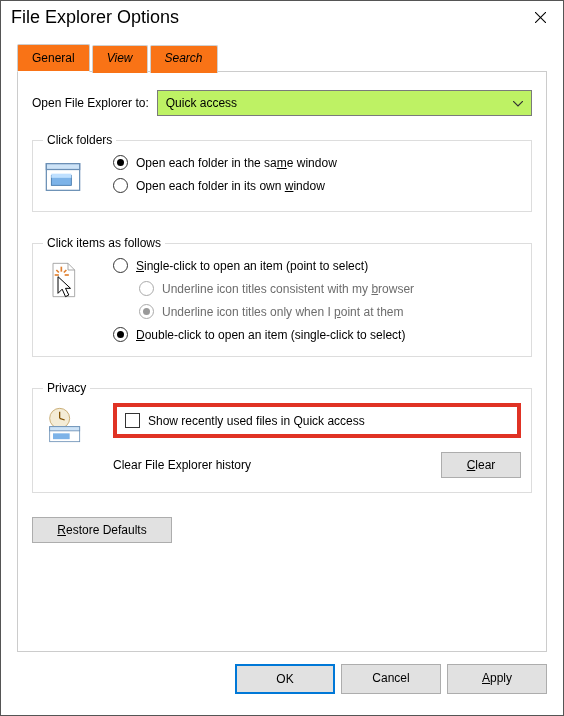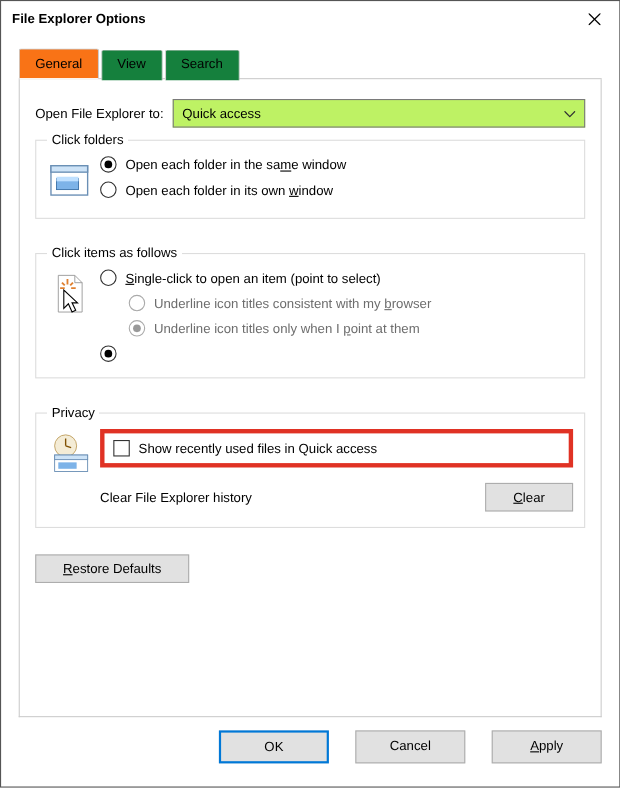--- a/index.html
+++ b/index.html
@@ -1,49 +1,49 @@
 <!DOCTYPE html>
 <html><head>
 <meta charset="utf-8">
 <style>
   * { box-sizing: border-box; font-family: 'Segoe UI', Tahoma, sans-serif; font-size: 12px; }
   body { margin: 0; background: #fff; width: 564px; height: 716px; overflow: hidden; border: 1px solid #555; }
   .titlebar { height: 32px; display: flex; align-items: center; padding: 0 0 0 10px; }
-  .titlebar-title { flex: 1; font-size: 12px; font-weight: bold; }
+  .titlebar-title { flex: 1; font-size: 18px; }
   .close-btn { width: 45px; height: 32px; display: flex; align-items: center; justify-content: center; color: #222; }
   .close-btn svg { width: 11px; height: 11px; }
   .content { padding: 10px 16px 0 16px; }
   .tabs { display: flex; border-bottom: 1px solid #ccc; position: relative; }
   .tab { padding: 6px 14px; border: 1px solid #ccc; border-bottom: none; margin-right: 2px; background: #fff; position: relative; top: 1px; cursor: default; border-top-left-radius: 2px; border-top-right-radius: 2px; }
-  .tab:not(.active) { background: #15803d; top: 2px; padding-top: 5px; padding-bottom: 5px; border-color: #d0d0d0; }
+  .tab:not(.active) { background: #f97316; top: 2px; padding-top: 5px; padding-bottom: 5px; border-color: #d0d0d0; font-style: italic; }
   .tab.active { background: #f97316; border-bottom: 1px solid #fff; }
   .tabpanel { border: 1px solid #ccc; border-top: none; padding: 18px 14px 16px 14px; height: 580px; }
-  .row { display: flex; align-items: center; margin-bottom: 4px; gap: 8px; }
+  .row { display: flex; align-items: center; margin-bottom: 17px; gap: 8px; }
   .label { white-space: nowrap; }
   .select { flex: 1; border: 1px solid #7a7a7a; background: #bef264; height: 26px; display: flex; align-items: center; padding: 0 8px; position: relative; }
   .select-arrow { position: absolute; right: 8px; }
   fieldset { border: 1px solid #ddd; margin: 0 0 24px 0; padding: 8px 10px 14px 10px; }
   legend { padding: 0 4px; }
-  .fs-body { display: flex; gap: 0; }
+  .fs-body { display: flex; gap: 22px; }
   .fs-icon { width: 48px; min-width: 48px; display: flex; align-items: flex-start; padding-top: 2px; }
   .opts { flex: 1; display: flex; flex-direction: column; gap: 8px; }
   .opt { display: flex; align-items: center; gap: 8px; }
   .opt.sub { padding-left: 26px; color: #6d6d6d; }
   .radio { width: 15px; height: 15px; border-radius: 50%; border: 1px solid #333; display: inline-flex; align-items: center; justify-content: center; background: #fff; }
   .opt.sub .radio { border-color: #aaa; }
   .radio.checked::after { content: ''; width: 7px; height: 7px; border-radius: 50%; background: #000; }
   .opt.sub .radio.checked::after { background: #999; }
   .chk { width: 15px; height: 15px; border: 1px solid #333; background: #fff; }
   .u { text-decoration: underline; }
   .redbox { border: 4px solid #e03224; padding: 6px 8px; }
   .privacy-clear { display: flex; align-items: center; justify-content: space-between; margin-top: 6px; padding-left: 0; }
   .btn { border: 1px solid #adadad; background: #e1e1e1; padding: 5px 16px; min-width: 80px; text-align: center; cursor: default; }
   .btn.primary { border: 2px solid #0078d7; background: #e1e1e1; }
   .restore-row { display: flex; justify-content: flex-start; margin-top: 12px; }
-  .bottom-buttons { display: flex; justify-content: flex-end; gap: 24px; padding: 12px 16px 0 16px; }
+  .bottom-buttons { display: flex; justify-content: flex-end; gap: 6px; padding: 12px 16px 0 16px; }
   .bottom-buttons .btn { min-width: 100px; padding-top:6px; padding-bottom:6px;}
   .folder-icon svg, .file-icon svg, .history-icon svg { width: 40px; height: 40px; }
 </style>
 </head>
 <body>
 
 <div class="titlebar">
   <span class="titlebar-title">File Explorer Options</span>
   <div class="close-btn">
     <svg viewBox="0 0 10 10">
@@ -123,20 +123,21 @@
           <div class="opt sub">
             <span class="radio"></span>
             <span><span>Underline icon titles consistent with my </span><span class="u">b</span><span>rowser</span></span>
           </div>
           <div class="opt sub">
             <span class="radio checked"></span>
             <span><span>Underline icon titles only when I </span><span class="u">p</span><span>oint at them</span></span>
           </div>
           <div class="opt">
             <span class="radio checked"></span>
+            <span><span class="u">D</span><span>ouble-click to open an item (single-click to select)</span></span>
           </div>
         </div>
       </div>
     </fieldset>
 
     <fieldset>
       <legend>Privacy</legend>
       <div class="fs-body">
         <div class="fs-icon history-icon">
           <svg viewBox="0 0 48 48">

